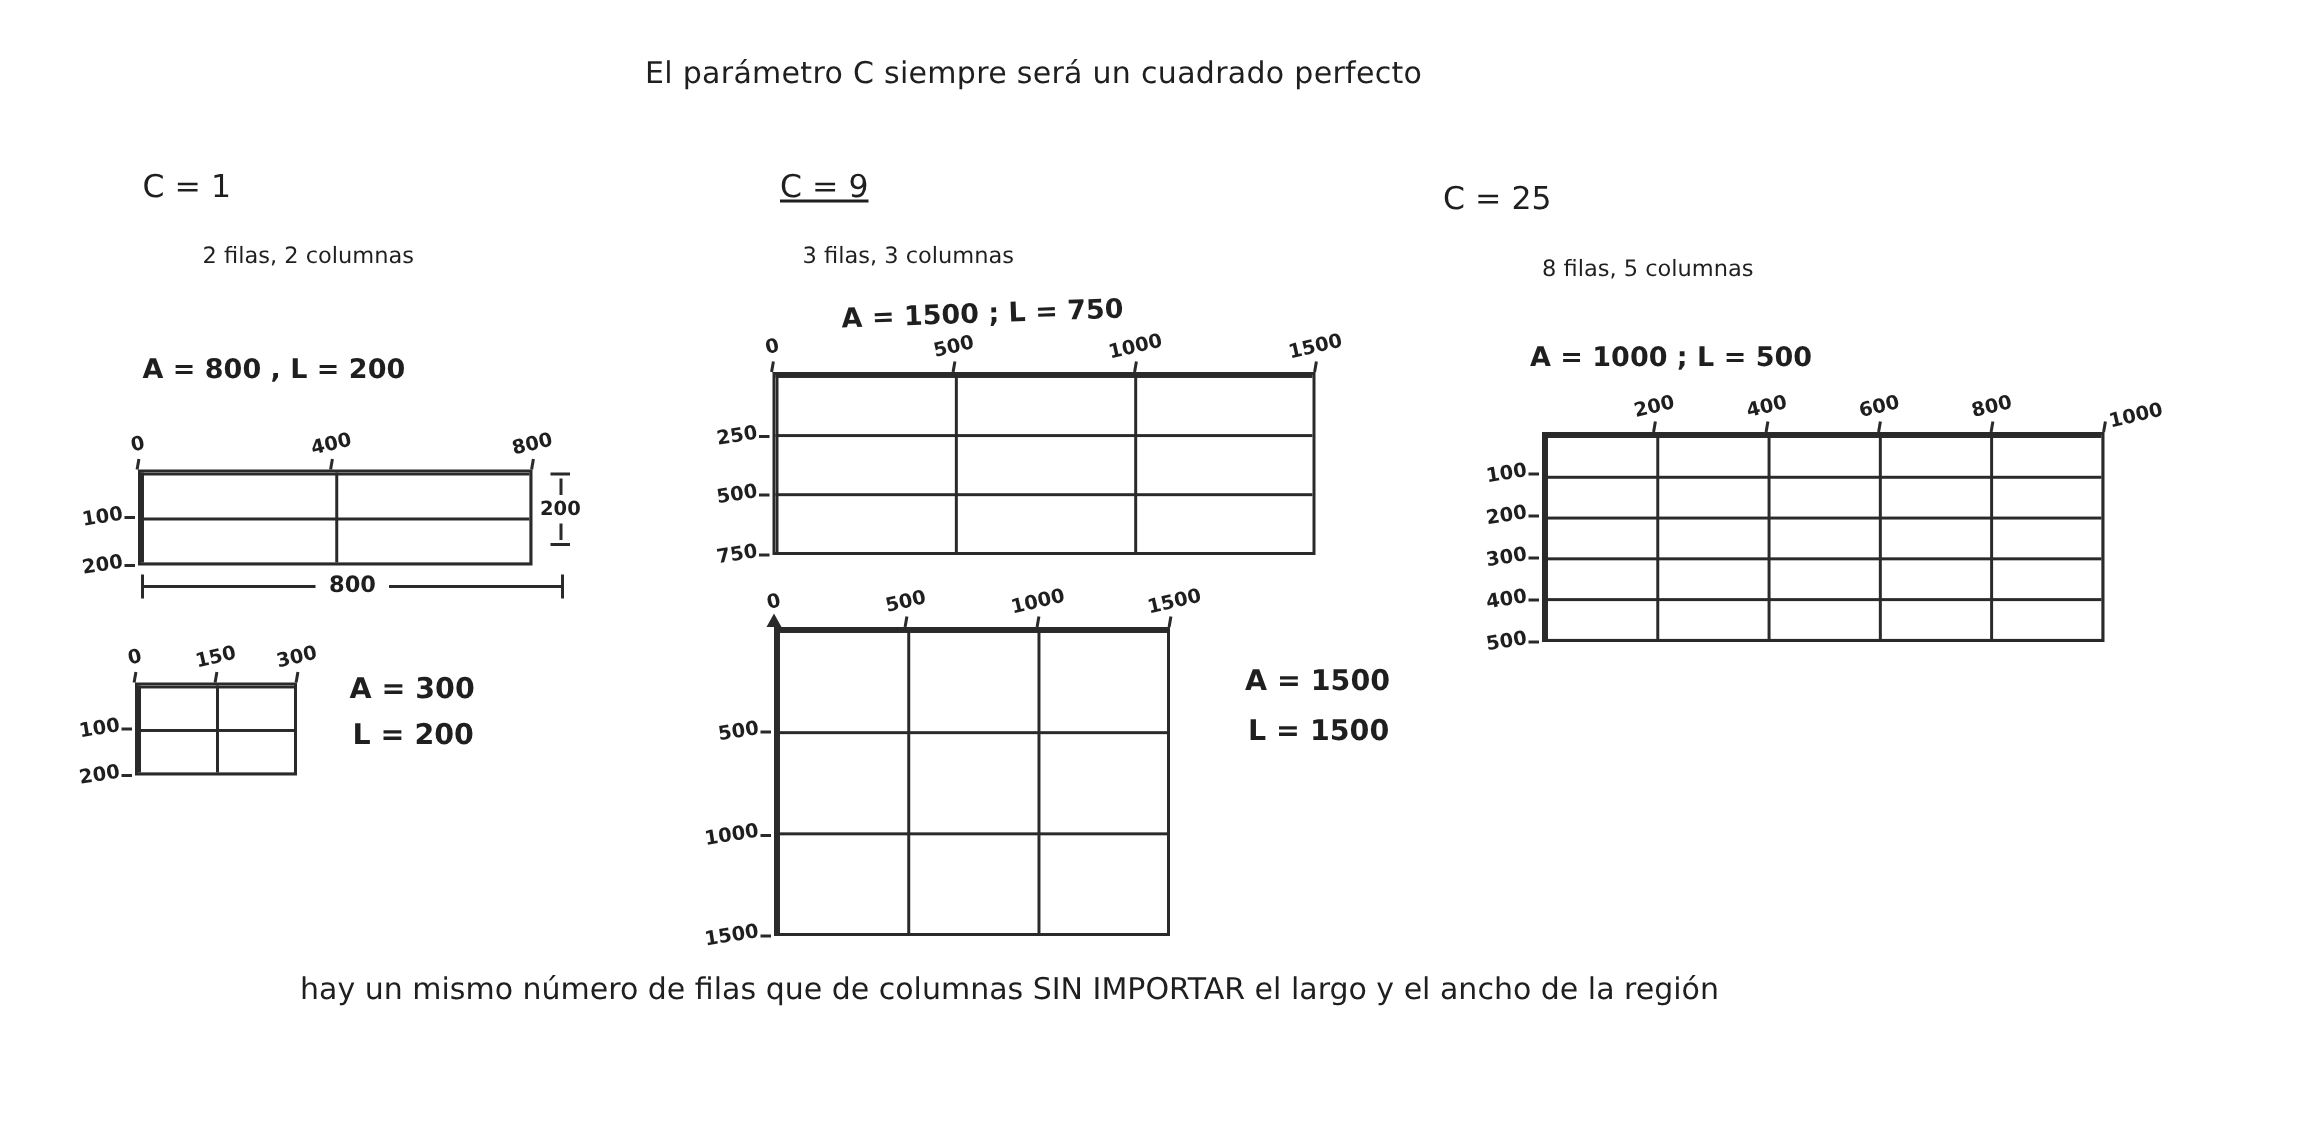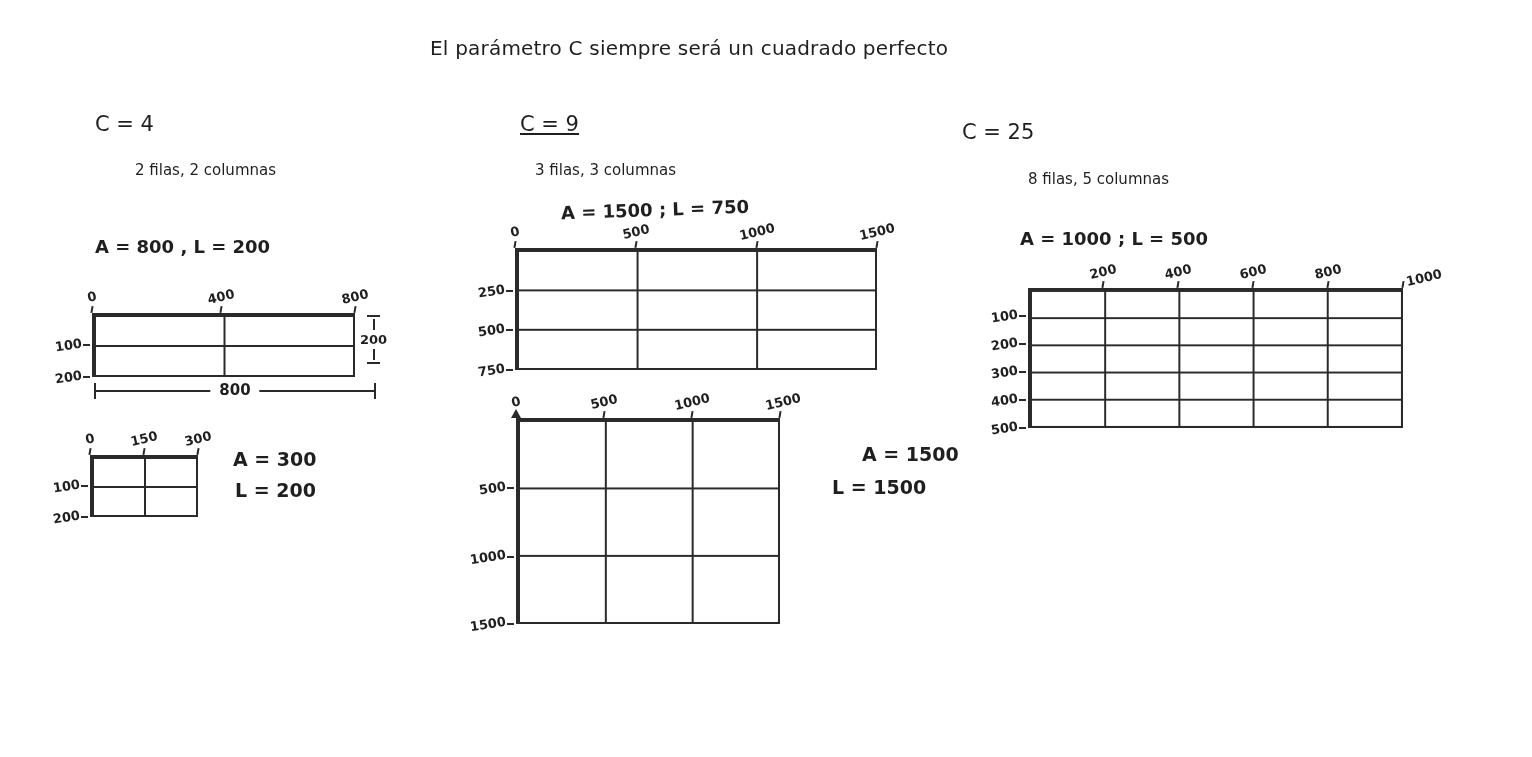--- a/index.html
+++ b/index.html
@@ -46,21 +46,21 @@
 
   .origin-arrow { position:absolute; width:0; height:0; display:block;
                   border-left:5px solid transparent; border-right:5px solid transparent;
                   border-bottom:9px solid #2a2a2a; }
 </style>
 </head>
 <body>
 
 <div class="abs page-title" style="left:430px; top:36px;">El parámetro C siempre será un cuadrado perfecto</div>
 
-<div class="abs c-label" style="left:95px; top:112px;">C = 4</div>
+<div class="abs c-label" style="left:95px; top:112px;">C = 1</div>
 <div class="abs dims-label" style="left:135px; top:161px;">2 filas, 2 columnas</div>
 <div class="abs params-label" style="left:95px; top:236px;">A = 800 ,   L = 200</div>
 
 <div class="grid-wrap" style="left:92px; top:313px; width:263px; height:64px;">
   <div class="grid-box g2"></div>
   <i class="tmark" style="left:0%"></i>
   <i class="tmark" style="left:49%"></i>
   <i class="tmark" style="left:100%"></i>
   <span class="ttick" style="left:0%">0</span>
   <span class="ttick" style="left:49%">400</span>
@@ -132,21 +132,21 @@
   <span class="ttick" style="left:33.3%">500</span>
   <span class="ttick" style="left:66.7%">1000</span>
   <span class="ttick" style="left:101%">1500</span>
   <i class="lmark" style="top:34%"></i>
   <i class="lmark" style="top:67.5%"></i>
   <i class="lmark" style="top:100%"></i>
   <span class="ltick" style="top:34%">500</span>
   <span class="ltick" style="top:67.5%">1000</span>
   <span class="ltick" style="top:100%">1500</span>
 </div>
-<div class="abs side-label" style="left:862px; top:443px;text-align:right;">A = 1500</div>
+<div class="abs side-label" style="left:830px; top:443px;text-align:right;">A = 1500</div>
 <div class="abs side-label" style="left:832px; top:476px;">L = 1500</div>
 
 <div class="abs c-label" style="left:962px; top:120px;">C = 25</div>
 <div class="abs dims-label" style="left:1028px; top:170px;">8 filas, 5 columnas</div>
 <div class="abs params-label" style="left:1020px; top:228px;">A = 1000  ;   L = 500</div>
 
 <div class="grid-wrap" style="left:1028px; top:288px; width:375px; height:140px;">
   <div class="grid-box g5"></div>
   <i class="tmark" style="left:20%"></i>
   <i class="tmark" style="left:40%"></i>
@@ -164,13 +164,14 @@
   <i class="lmark" style="top:80%"></i>
   <i class="lmark" style="top:100%"></i>
   <span class="ltick" style="top:20%">100</span>
   <span class="ltick" style="top:40%">200</span>
   <span class="ltick" style="top:60%">300</span>
   <span class="ltick" style="top:80%">400</span>
   <span class="ltick" style="top:100%">500</span>
 </div>
 
 <div class="abs footer-text" style="left:200px; top:645px;">
+  <div>hay un mismo número de filas que de columnas SIN IMPORTAR el largo y el ancho de la región</div>
 </div>
 
 </body></html>

